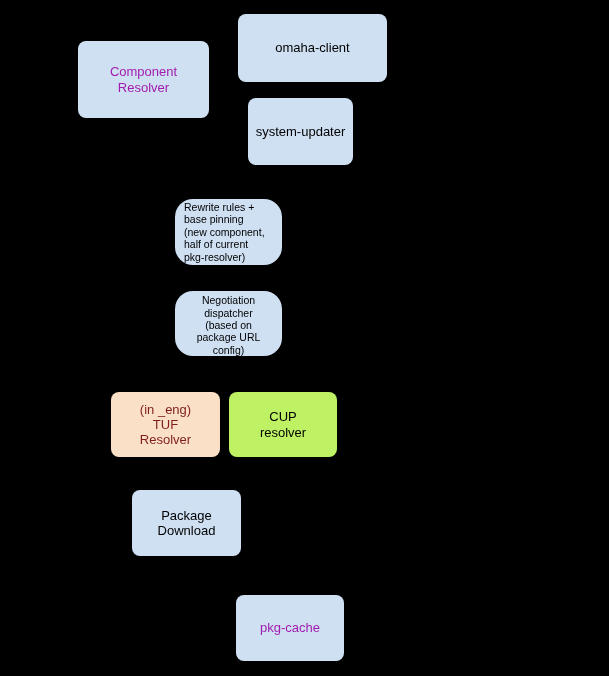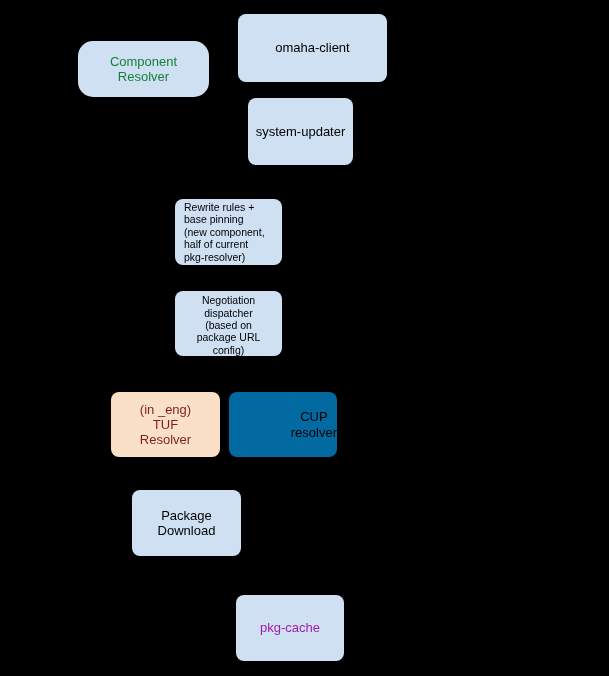--- a/index.html
+++ b/index.html
@@ -24,47 +24,47 @@
     justify-content: center;
     color: #000000;
     line-height: 1.18;
     white-space: pre-line;
     text-align: center;
     overflow: visible;
   }
   .node.fill-blue { background: #cfe0f3; }
   .node.fill-peach { background: #fbe0c8; }
   .node.big   { font-size: 13px; }
-  .node.small { font-size: 10.5px; }
+  .node.small { font-size: 10.5px; border-radius: 18px; }
   .node.align-left {
     justify-content: flex-start;
     text-align: left;
     padding-left: 9px;
   }
   .node.clip-bottom { align-items: flex-start; padding-top: 4px; }
 </style>
 </head>
 <body>
 
 <div id="canvas">
-    <div class="node fill-blue big" style="left: 78px; top: 41px; width: 131px; height: 56px; background: rgb(207, 224, 243); color: #15803d; border-radius: 15px;"><span>Component
+    <div class="node fill-blue big" style="left: 78px; top: 41px; width: 131px; height: 77px; background: rgb(207, 224, 243); color: #a21caf;"><span>Component
 Resolver</span></div>
     <div class="node fill-blue big" style="left: 238px; top: 14px; width: 149px; height: 68px; background: rgb(207, 224, 243); color: rgb(0, 0, 0);"><span>omaha-client</span></div>
     <div class="node fill-blue big" style="left: 248px; top: 98px; width: 105px; height: 67px; background: rgb(207, 224, 243); color: rgb(0, 0, 0);"><span>system-updater</span></div>
     <div class="node fill-blue small align-left" style="left: 175px; top: 199px; width: 107px; height: 66px; background: rgb(207, 224, 243); color: rgb(0, 0, 0);"><span>Rewrite rules +
 base pinning
 (new component,
 half of current
 pkg-resolver)</span></div>
     <div class="node fill-blue small clip-bottom" style="left: 175px; top: 291px; width: 107px; height: 65px; background: rgb(207, 224, 243); color: rgb(0, 0, 0); align-items: flex-end;"><span>Negotiation
 dispatcher
 (based on
 package URL
 config)</span></div>
     <div class="node fill-peach big" style="left: 111px; top: 392px; width: 109px; height: 65px; background: rgb(251, 224, 200); color: #7f1d1d;"><span>(in _eng)
 TUF
 Resolver</span></div>
-    <div class="node fill-blue big" style="left: 229px; top: 392px; width: 108px; height: 65px; background: #0369a1; color: rgb(0, 0, 0); justify-content: flex-end;"><span>CUP
+    <div class="node fill-blue big" style="left: 229px; top: 392px; width: 108px; height: 65px; background: #bef264; color: rgb(0, 0, 0);"><span>CUP
 resolver</span></div>
     <div class="node fill-blue big" style="left: 132px; top: 490px; width: 109px; height: 66px; background: rgb(207, 224, 243); color: rgb(0, 0, 0);"><span>Package
 Download</span></div>
     <div class="node fill-blue big" style="left: 236px; top: 595px; width: 108px; height: 66px; background: rgb(207, 224, 243); color: #a21caf;"><span>pkg-cache</span></div>
   </div>
 
 </body></html>

